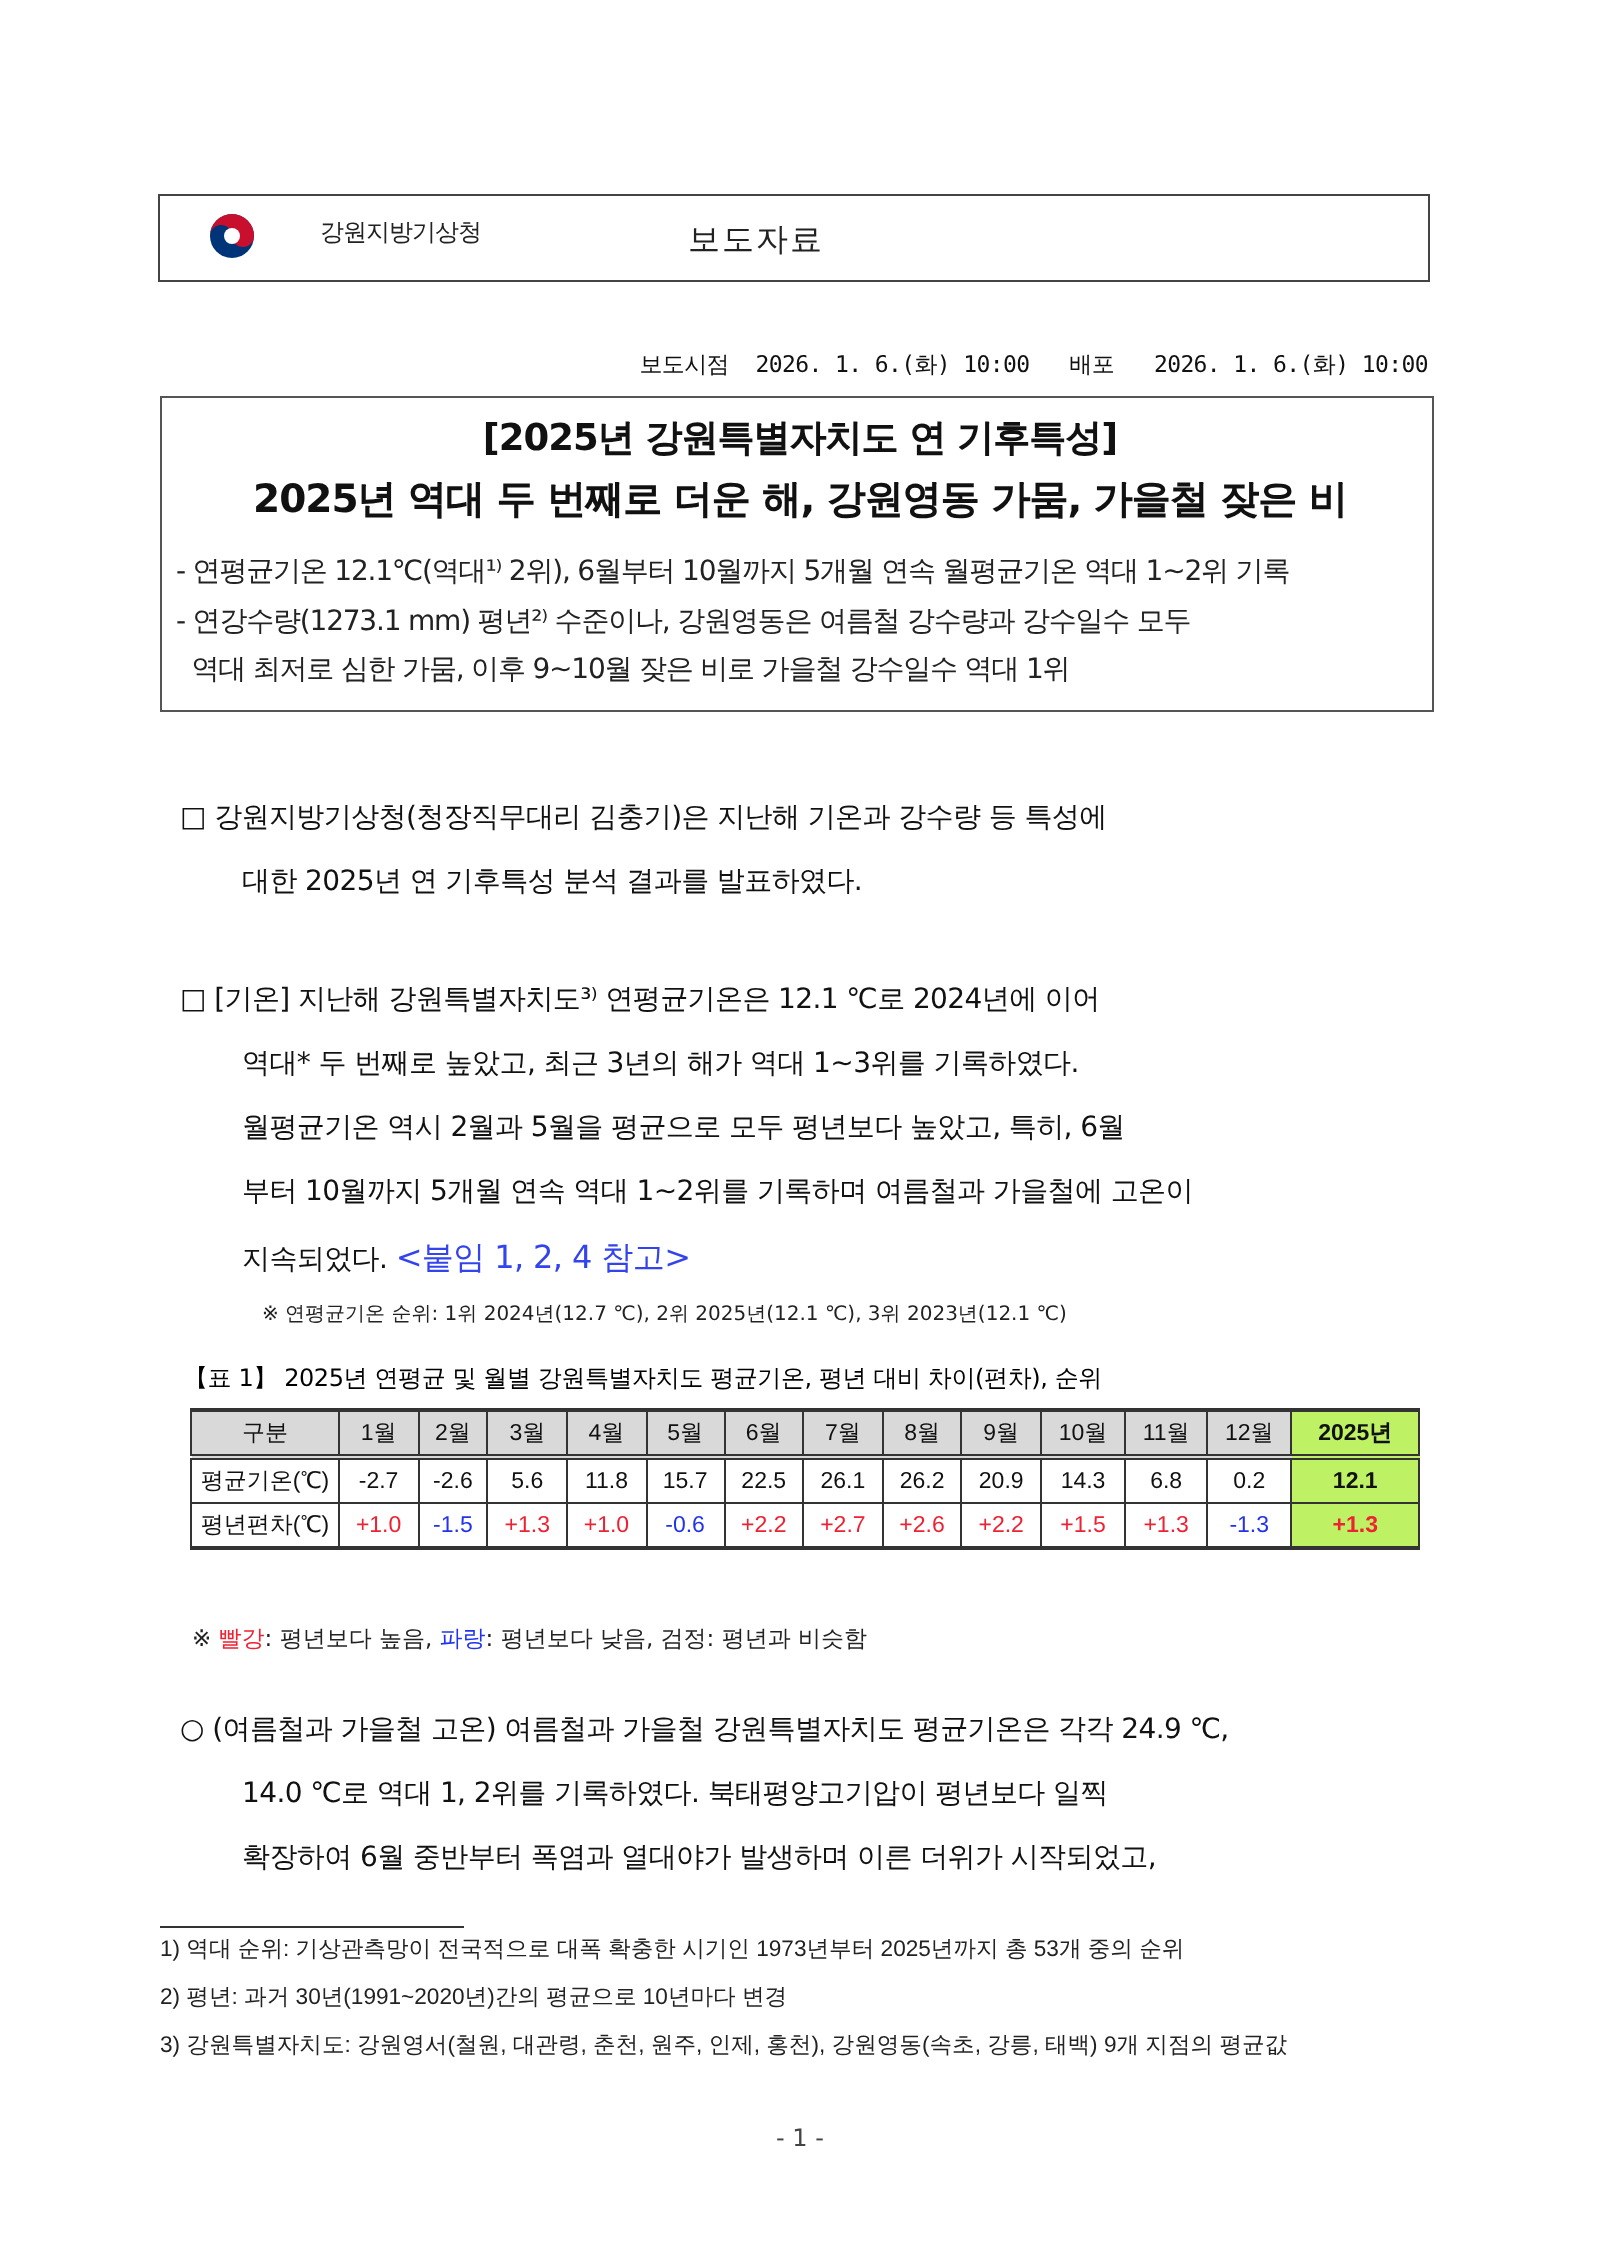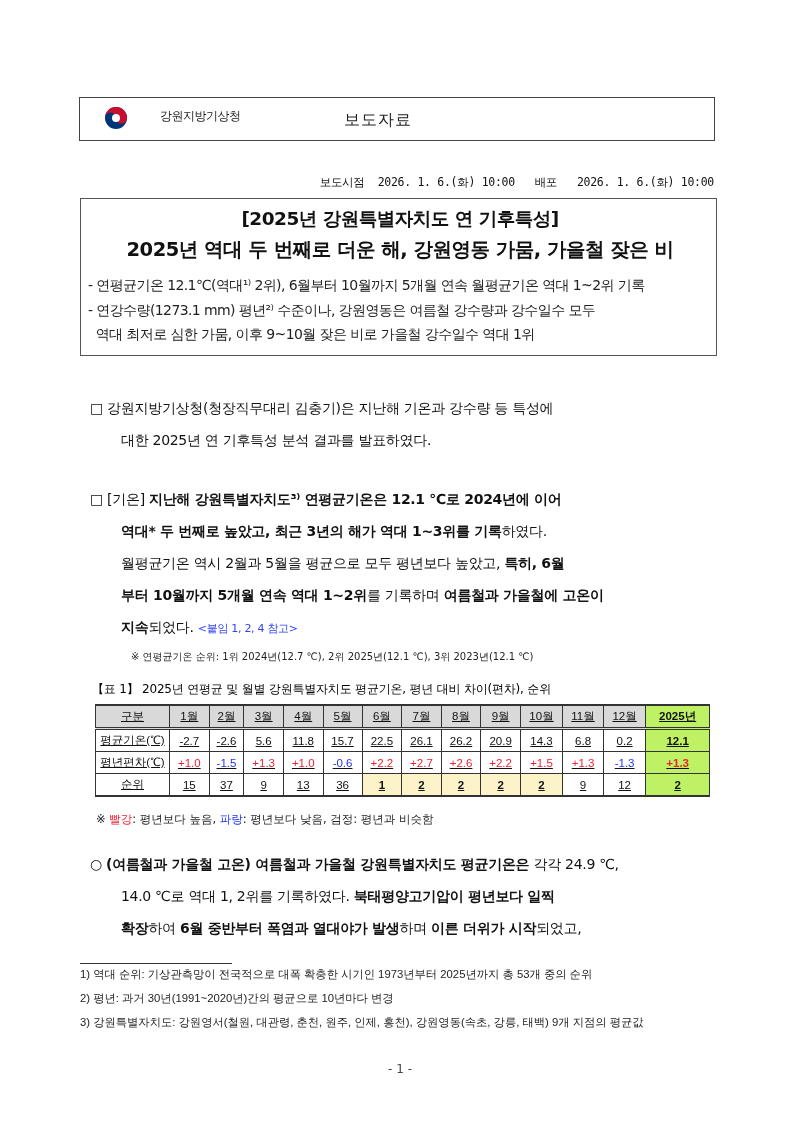--- a/index.html
+++ b/index.html
@@ -10,24 +10,24 @@
   .org-name { left:132px; top:108px; font-size:12px; color:#222; letter-spacing:-0.5px;margin-left:28px; }
   .doc-type { left:344px; top:110px; font-size:16px; color:#222; letter-spacing:1px; }
   .release-line { right:86px; top:151px; font-size:11.5px; color:#111; white-space:pre; font-family:"DejaVu Sans Mono", monospace; letter-spacing:-0.3px;margin-top:24px; }
   .summary-box { left:80px; top:198px; width:637px; height:158px; border:1px solid #555; box-sizing:border-box; }
   .title1 { left:0; width:800px; top:206px; text-align:center; font-size:18.5px; font-weight:bold; letter-spacing:-0.5px; }
   .title2 { left:0; width:800px; top:236px; text-align:center; font-size:19.5px; font-weight:bold; letter-spacing:-0.5px; }
   .bullet { left:88px; font-size:14px; letter-spacing:-0.6px; color:#222; white-space:nowrap; }
   .para { left:90px; font-size:14px; color:#111; white-space:nowrap; letter-spacing:-0.3px; }
   .ind { left:121px; }
   .note { font-size:10px; color:#222; white-space:nowrap; }
-  b { font-weight:bold; }
-  .ref { color:#3344ee; font-size:11px; }
+  b { font-weight:normal; }
+  .ref { color:#3344ee; font-size:16px; }
   .tbl-caption { left:92px; top:681px; font-size:12px; color:#000000; white-space:nowrap; letter-spacing:-0.2px; }
-  table.data { position:absolute; left:95px; top:704px; width:615px; border-collapse:collapse; font-size:11.5px; font-family:"Liberation Sans", sans-serif;text-decoration:underline; }
+  table.data { position:absolute; left:95px; top:704px; width:615px; border-collapse:collapse; font-size:11.5px; font-family:"Liberation Sans", sans-serif; }
   table.data td, table.data th { border:1px solid #333; text-align:center; height:21px; padding:0; font-weight:normal; }
   table.data thead th { background:#d9d9d9; border-bottom:3px double #333; }
   table.data .first { width:73px; }
   table.data .yr { background:#bef264; font-weight:bold; }
   table.data .hl { background:#fdf3c8; font-weight:bold; }
   table.data { border-top:2px solid #333; border-bottom:2px solid #333; }
   .red { color:#ee2233; }
   .blue { color:#2233ee; }
   .legend { left:96px; top:812px; font-size:11.5px; color:#222; white-space:nowrap; }
   .fn-rule { left:80px; top:963px; width:152px; height:1px; background:#333; }
@@ -120,36 +120,20 @@
       <td class="blue">-0.6</td>
       <td class="red">+2.2</td>
       <td class="red">+2.7</td>
       <td class="red">+2.6</td>
       <td class="red">+2.2</td>
       <td class="red">+1.5</td>
       <td class="red">+1.3</td>
       <td class="blue">-1.3</td>
       <td class="yr red">+1.3</td>
     </tr>
-    <tr>
-      <td>순위</td>
-      <td>15</td>
-      <td>37</td>
-      <td>9</td>
-      <td>13</td>
-      <td>36</td>
-      <td class="hl">1</td>
-      <td class="hl">2</td>
-      <td class="hl">2</td>
-      <td class="hl">2</td>
-      <td class="hl">2</td>
-      <td>9</td>
-      <td>12</td>
-      <td class="yr">2</td>
-    </tr>
   </tbody>
 </table>
 <div class="abs legend">
   <span>※ </span><span class="red">빨강</span><span>: 평년보다 높음, </span><span class="blue">파랑</span><span>: 평년보다 낮음, 검정: 평년과 비슷함</span>
 </div>
 
 <div class="abs para" style="top:856px">
   <span>○ </span><b>(여름철과 가을철 고온) 여름철과 가을철 강원특별자치도 평균기온은</b><span> 각각 24.9 ℃,</span>
 </div>
 <div class="abs para ind" style="top:888px">

